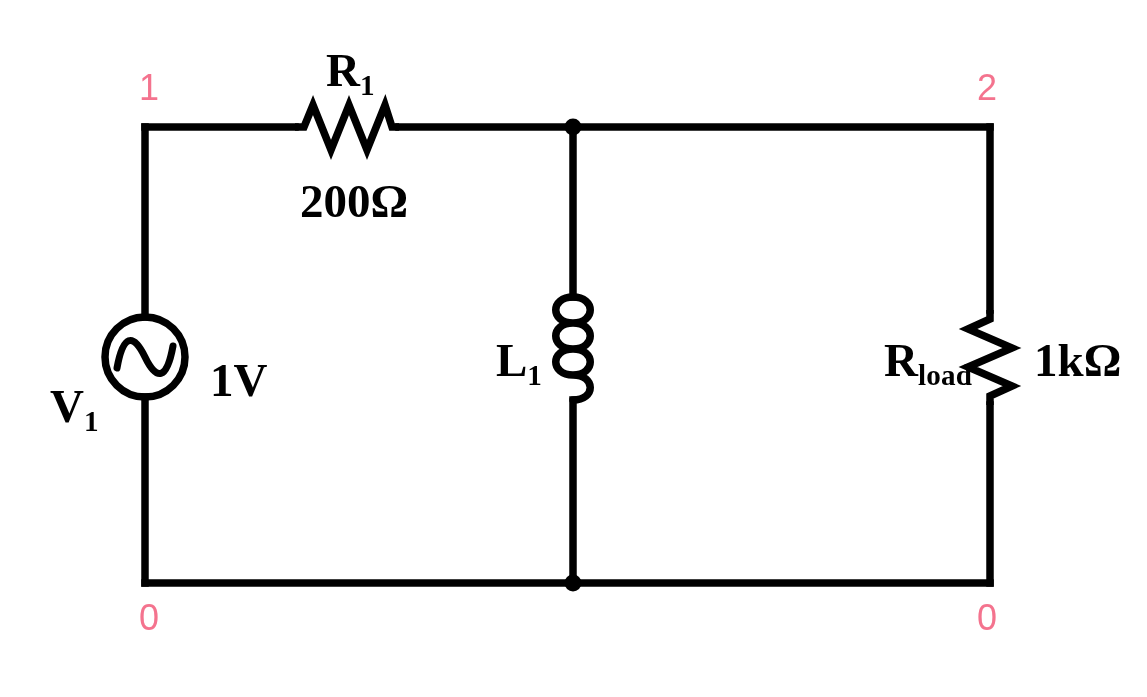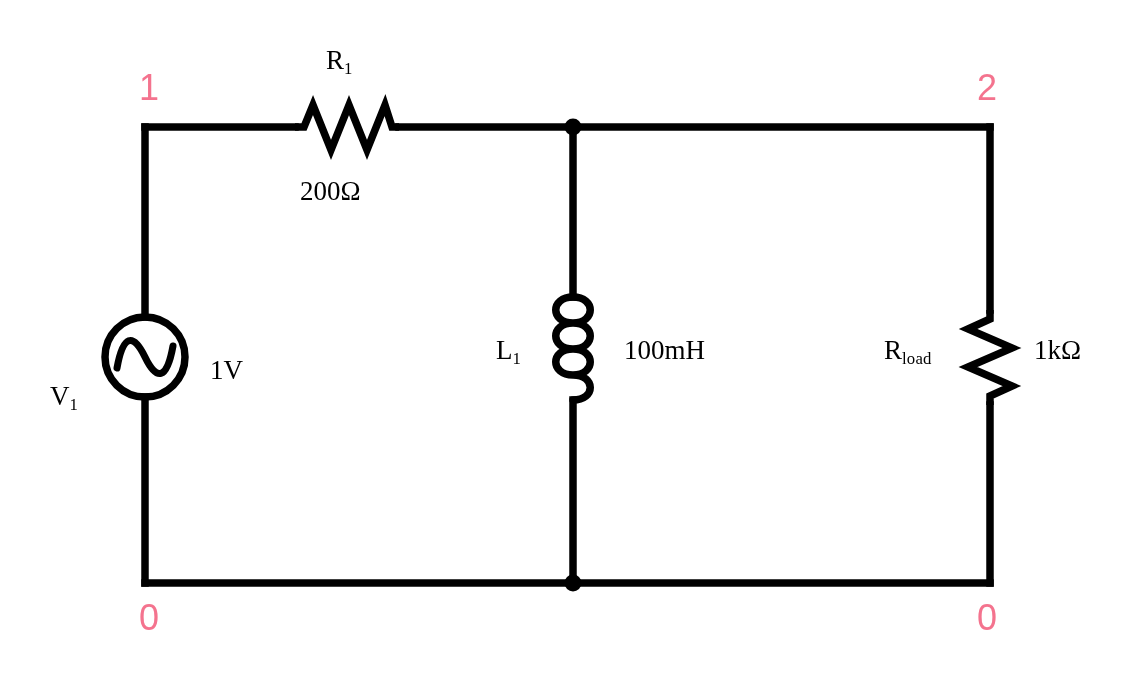--- a/index.html
+++ b/index.html
@@ -27,21 +27,22 @@
     height: 697px;
   }
   .lbl {
     position: absolute;
     color: #000000;
     font-family: "Liberation Serif", serif;
     white-space: nowrap;
     line-height: 1;
   }
   .lbl-serif {
-    font-size: 27px;
+    font-size: 47px;
+    font-weight: bold;
   }
   .lbl sub {
     font-size: 0.62em;
     vertical-align: baseline;
     position: relative;
     top: 0.30em;
     letter-spacing: 0.2px;
   }
   .node-lbl {
     position: absolute;
@@ -117,21 +118,20 @@
     <circle cx="573" cy="583" r="8.5" fill="#000000"></circle>
   </svg>
 
   <div class="lbl lbl-serif" id="label-r1"><span>R</span><sub>1</sub></div>
   <div class="lbl lbl-serif" id="label-r1-value">200Ω</div>
 
   <div class="lbl lbl-serif" id="label-v1"><span>V</span><sub>1</sub></div>
   <div class="lbl lbl-serif" id="label-v1-value">1V</div>
 
   <div class="lbl lbl-serif" id="label-l1"><span>L</span><sub>1</sub></div>
-  <div class="lbl lbl-serif" id="label-l1-value">100mH</div>
 
   <div class="lbl lbl-serif" id="label-rload"><span>R</span><sub>load</sub></div>
   <div class="lbl lbl-serif" id="label-rload-value">1kΩ</div>
 
   <div class="node-lbl" id="node-1">1</div>
   <div class="node-lbl" id="node-2">2</div>
   <div class="node-lbl" id="node-0-left">0</div>
   <div class="node-lbl" id="node-0-right">0</div>
 
 </div>

